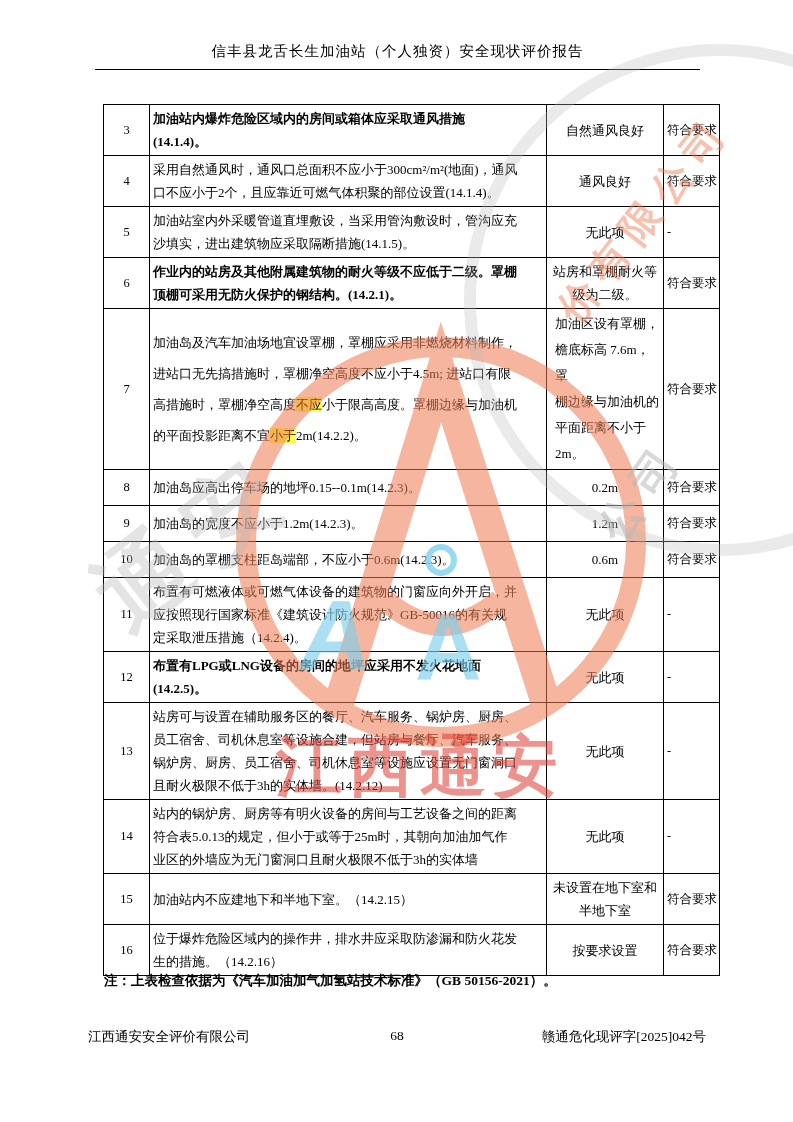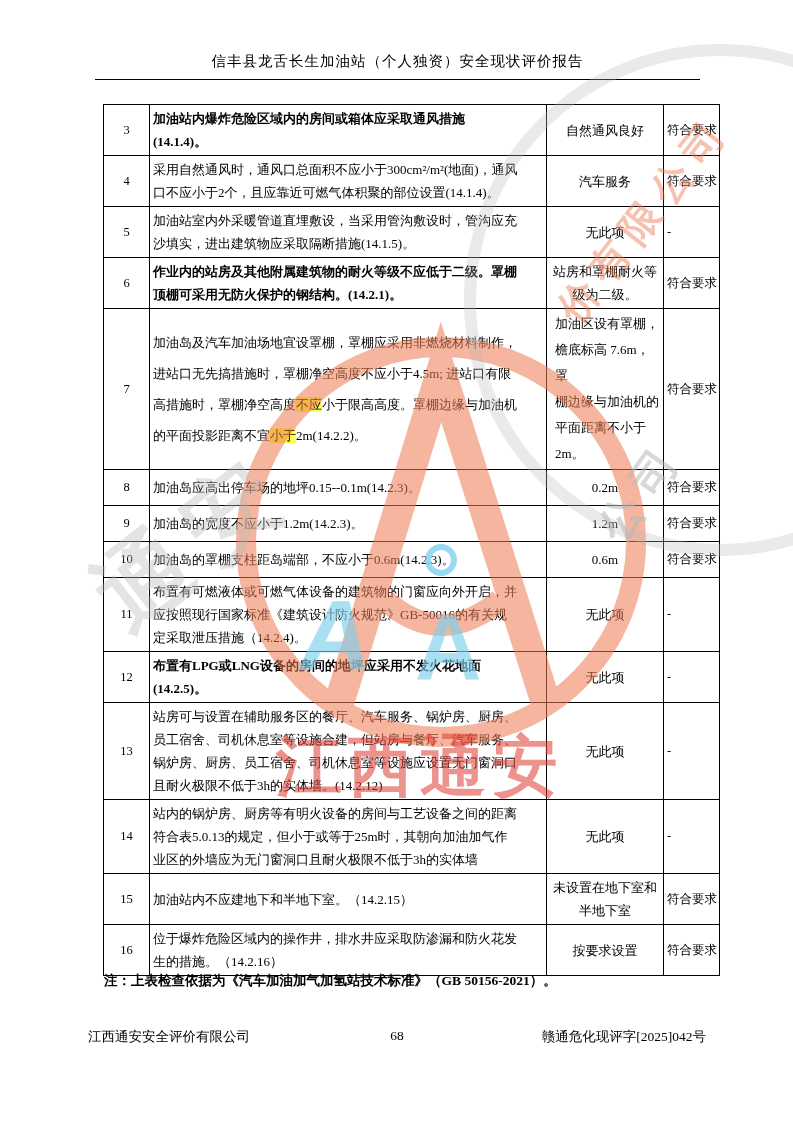--- a/index.html
+++ b/index.html
@@ -4,21 +4,21 @@
 <style>
   html,body{margin:0;padding:0;background:#888;}
   .page{
     position:relative; width:793px; height:1122px; margin:0 auto;
     background:#ffffff; overflow:hidden;
     font-family:"Liberation Serif","DejaVu Serif",serif;
     color:#000;
   }
   
   .doc-header{
-    position:absolute; top:52px; left:95px; width:605px;
+    position:absolute; top:42px; left:95px; width:605px;
     text-align:center; font-size:14.5px; letter-spacing:1px;
     border-bottom:1.8px solid #000; padding-bottom:8px;
   }
   
   .tbl-wrap{ position:absolute; top:104px; left:103px; width:606px; }
   table.checklist{
     width:606px; table-layout:fixed; border-collapse:collapse;
     font-size:13px; line-height:23px;
   }
   table.checklist td{
@@ -95,21 +95,21 @@
             <td class="c-num">3</td>
             <td class="c-desc"><span>加油站内爆炸危险区域内的房间或箱体应采取通风措施
 (14.1.4)。</span></td>
             <td class="c-result">自然通风良好</td>
             <td class="c-conf">符合要求</td>
           </tr>
           <tr>
             <td class="c-num">4</td>
             <td class="c-desc"><span>采用自然通风时，通风口总面积不应小于300cm²/m²(地面)，通风
 口不应小于2个，且应靠近可燃气体积聚的部位设置(14.1.4)。</span></td>
-            <td class="c-result">汽车服务</td>
+            <td class="c-result">通风良好</td>
             <td class="c-conf">符合要求</td>
           </tr>
           <tr>
             <td class="c-num">5</td>
             <td class="c-desc"><span>加油站室内外采暖管道直埋敷设，当采用管沟敷设时，管沟应充
 沙填实，进出建筑物应采取隔断措施(14.1.5)。</span></td>
             <td class="c-result">无此项</td>
             <td class="c-conf">-</td>
           </tr>
           <tr class="row-bold">

